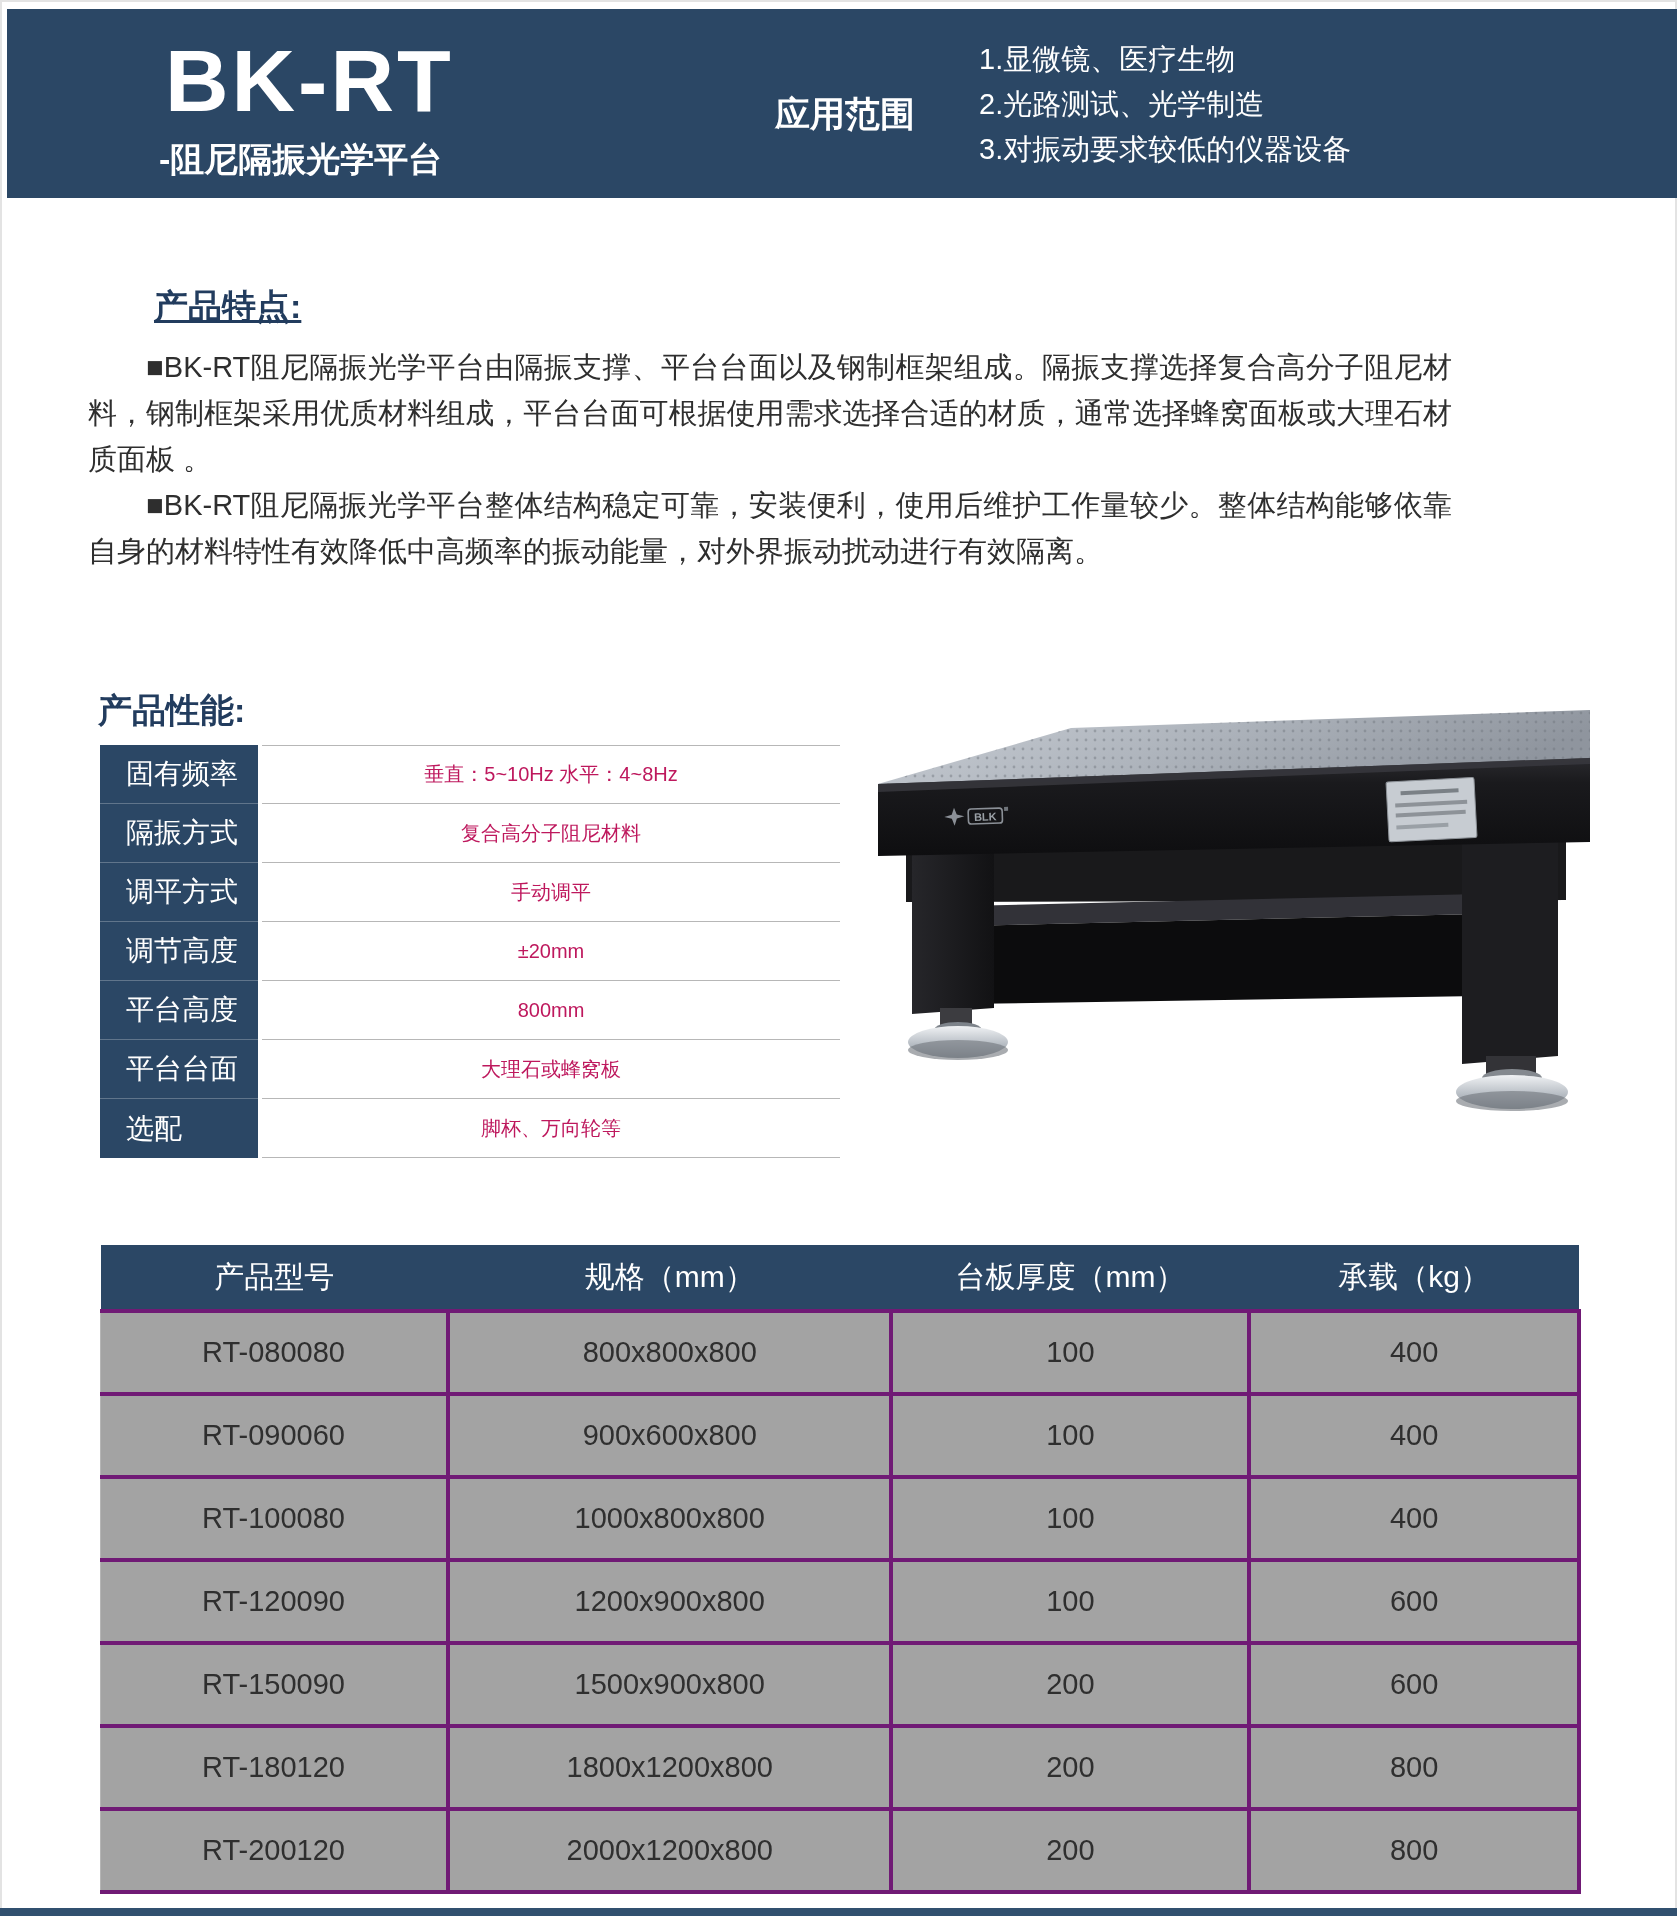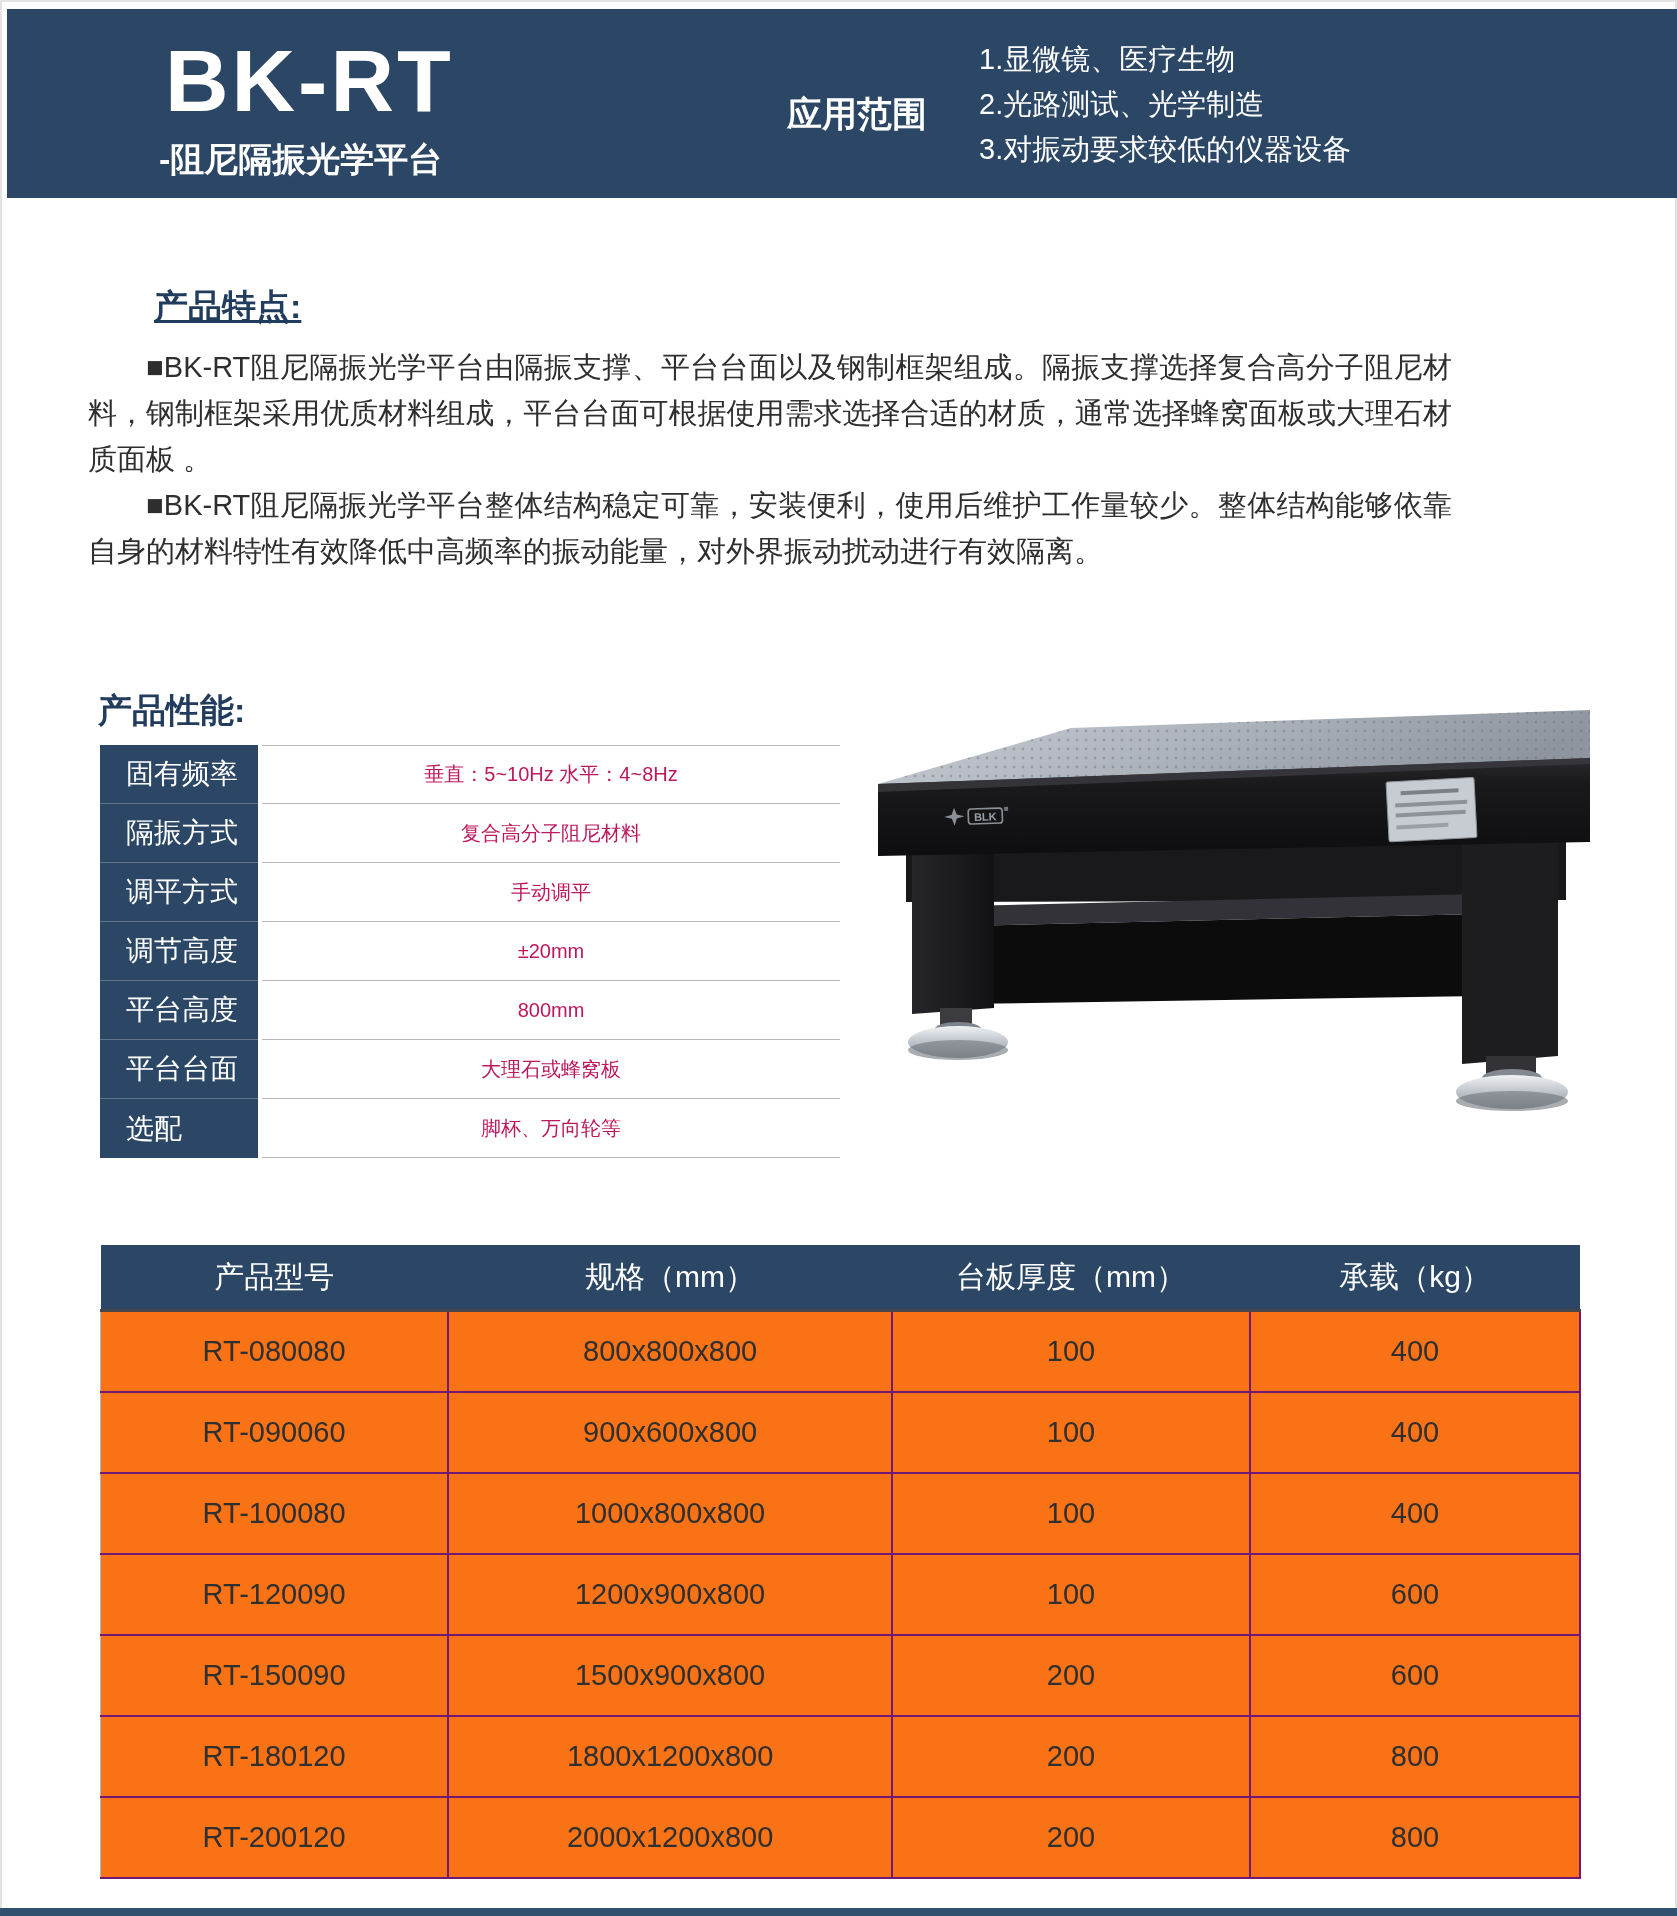--- a/index.html
+++ b/index.html
@@ -6,21 +6,21 @@
   body{
     width:1677px;height:1916px;position:relative;overflow:hidden;background:#ffffff;
     font-family:"Liberation Sans","DejaVu Sans",sans-serif;
   }
   .page-frame{position:absolute;inset:0;border:2px solid #e3e3e3;pointer-events:none;}
 
   
   .band{position:absolute;top:9px;left:7px;right:0;height:189px;background:#2b4765;padding-left:48px;}
   .band-title{position:absolute;left:158px;top:28px;color:#fff;font-size:88px;font-weight:800;letter-spacing:3px;line-height:1;}
   .band-subtitle{position:absolute;left:152px;top:128px;color:#fff;font-size:34px;font-weight:700;}
-  .apps-label{position:absolute;left:768px;top:82px;color:#fff;font-size:35px;font-weight:700;margin-left:12px;}
+  .apps-label{position:absolute;left:768px;top:82px;color:#fff;font-size:35px;font-weight:700;}
   .apps-list{position:absolute;left:972px;top:28px;color:#fff;font-size:29px;line-height:45px;font-weight:400;}
   .apps-list div{white-space:nowrap;}
 
   
   .sec-heading{position:absolute;color:#223c5e;font-size:34px;font-weight:700;}
   #features-heading{left:154px;top:284px;text-decoration:underline;}
   #performance-heading{left:98px;top:688px;}
 
   
   .features-text{position:absolute;left:88px;top:344px;width:1364px;
@@ -38,21 +38,21 @@
     font-size:20px;color:#be185d;border-bottom:1px solid #b7b7b7;}
   .spec-row:first-child .spec-value{border-top:1px solid #b7b7b7;}
 
   
   .photo{position:absolute;left:866px;top:700px;width:724px;height:445px;}
 
   
   .models-table{position:absolute;left:100px;top:1245px;width:1481px;border-collapse:collapse;}
   .models-table th{background:#2b4765;color:#fff;font-size:30px;font-weight:400;
     height:62px;border-bottom:3px solid #46464b;}
-  .models-table td{border:2px solid #701a75;text-align:center;font-size:29px;color:#2f2f2f;height:77px;background:#f97316;}
+  .models-table td{border:4px solid #701a75;text-align:center;font-size:29px;color:#2f2f2f;height:77px;background:#a3a3a3;}
   .models-table tr td:first-child{border-left:1px solid #b5b5b5;}
 
   .bottom-strip{position:absolute;left:0;right:0;bottom:0;height:8px;background:#31506f;}
 </style>
 </head>
 <body>
 
 <div class="page-frame"></div>
 
 <div class="band">

